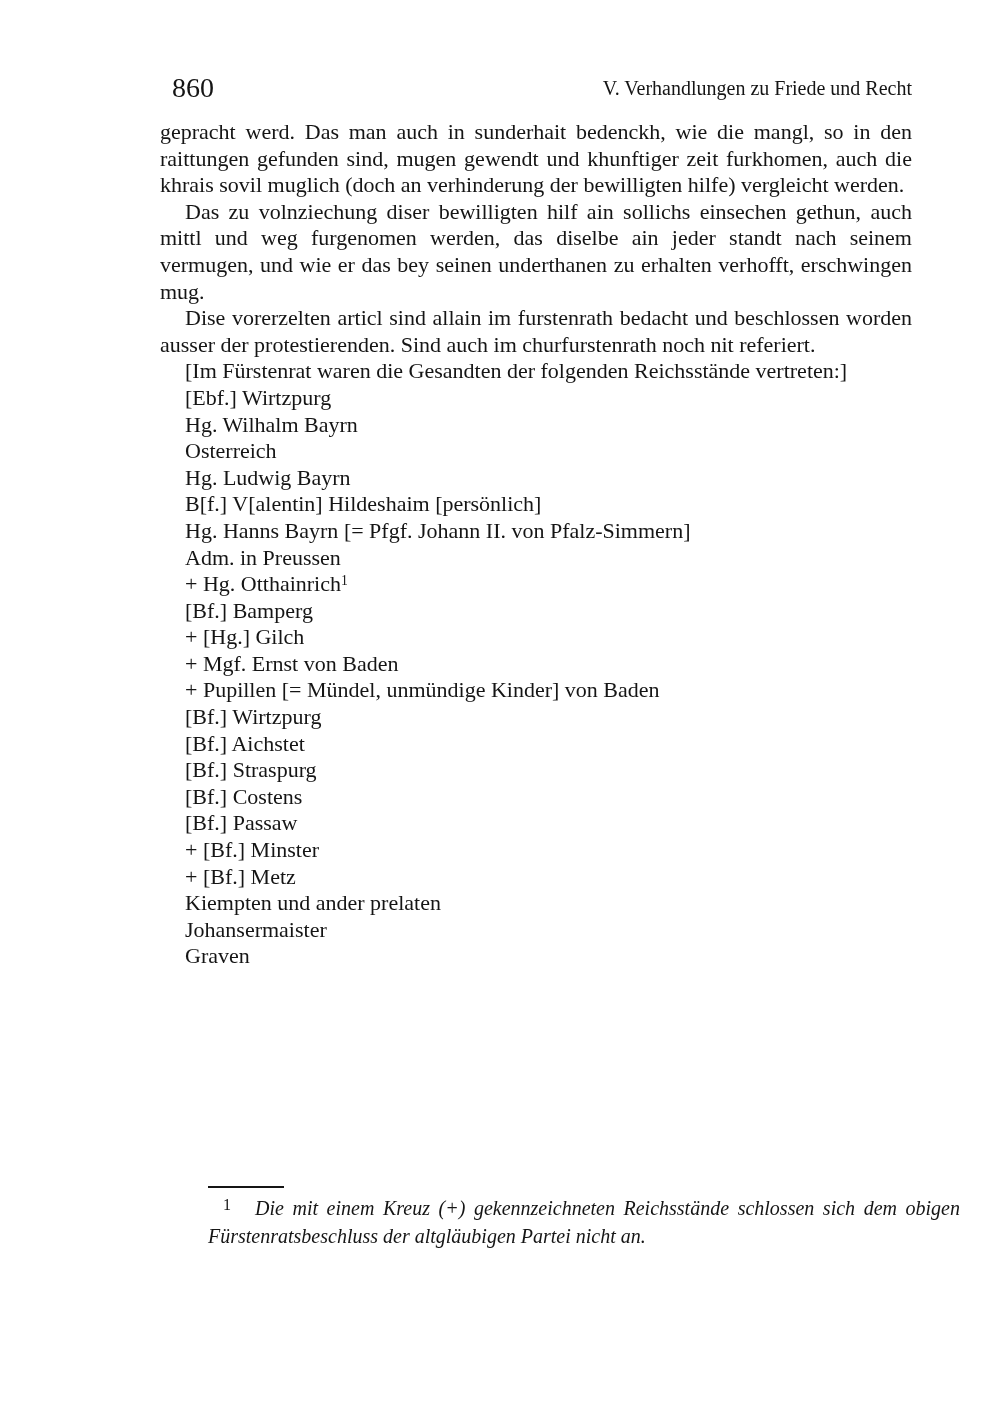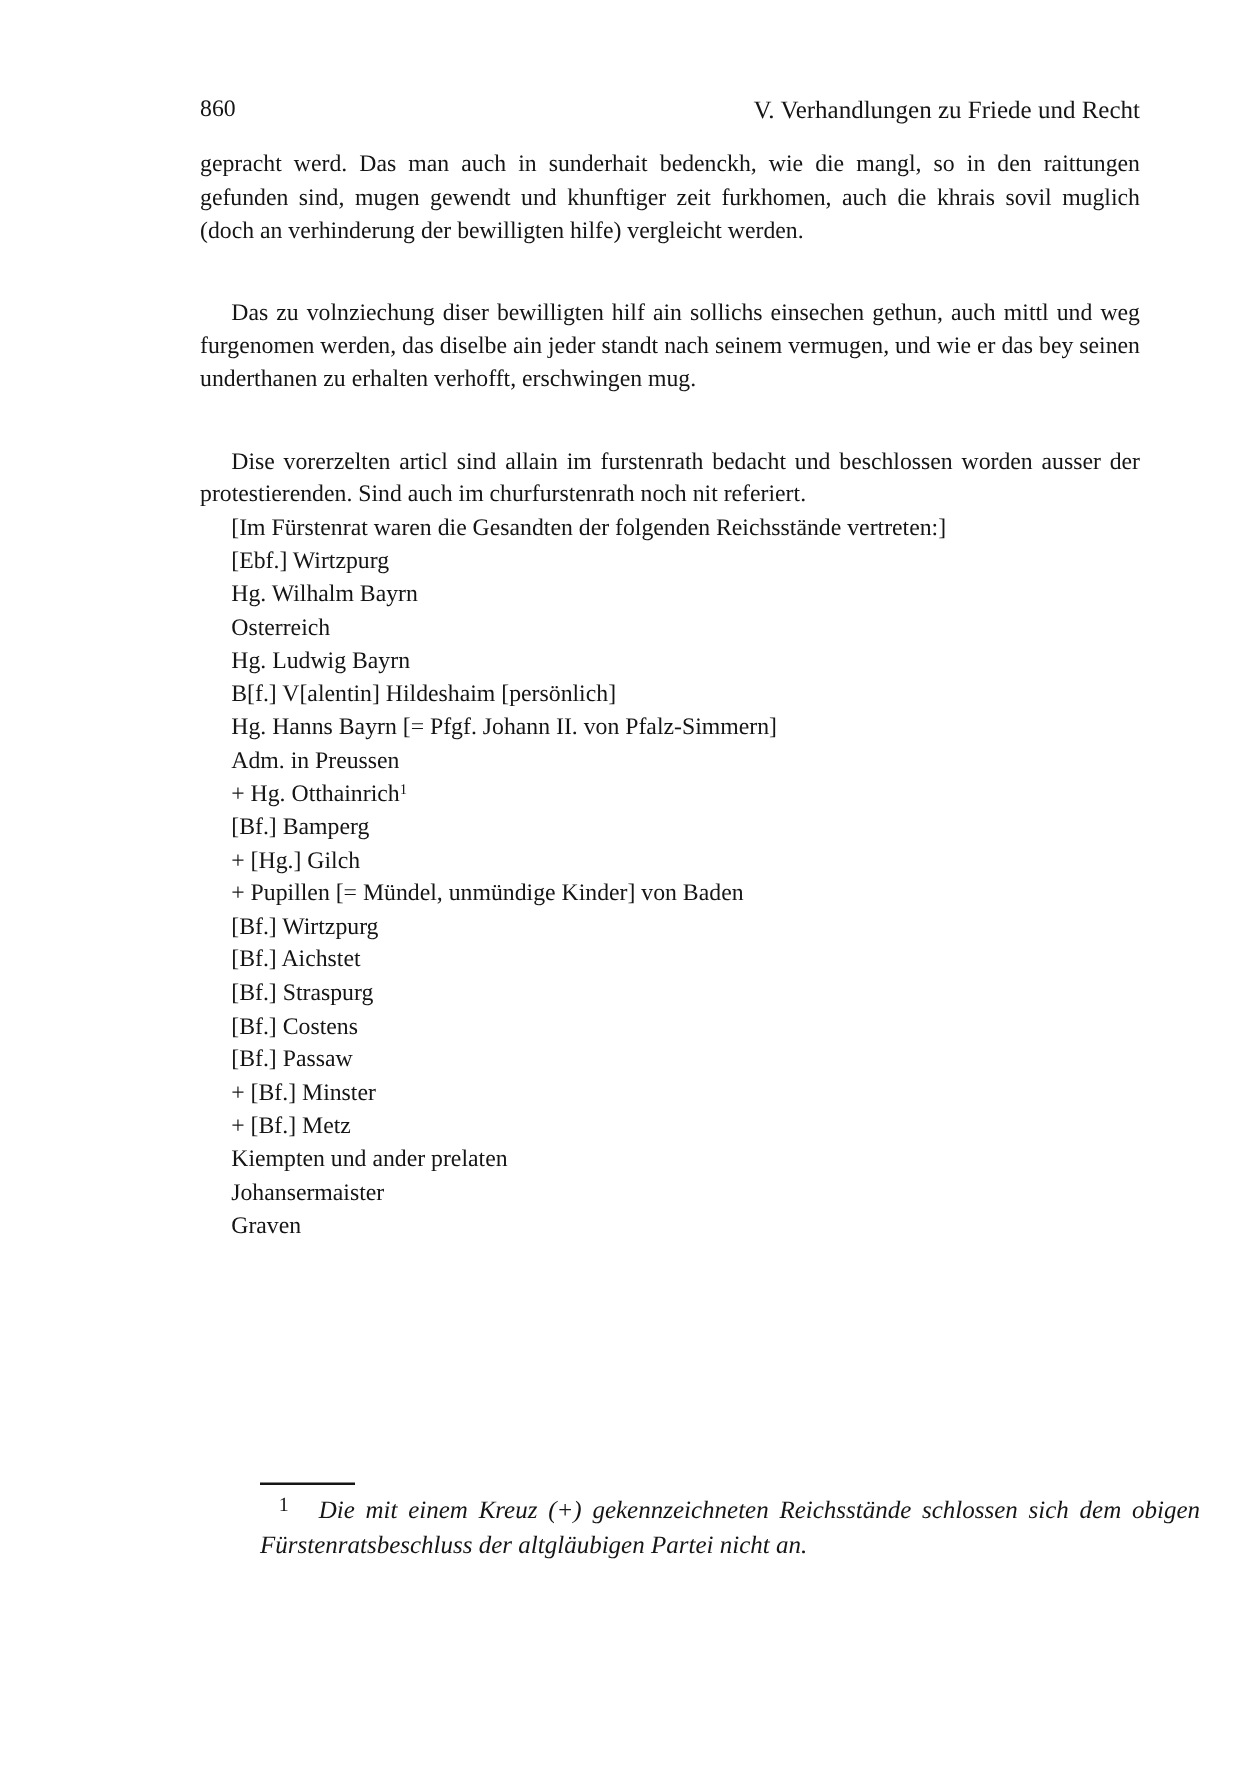--- a/index.html
+++ b/index.html
@@ -10,39 +10,39 @@
     font-family: "Liberation Serif", "DejaVu Serif", serif;
     position: relative;
     overflow: hidden;
   }
   .running-header {
     position: absolute;
     top: 76px; left: 160px; width: 752px;
     font-size: 20px; line-height: 24px;
   }
   .page-number {
-    position: absolute; left: 0; top: 0;
-    font-size: 19px;
+    position: absolute; left: 12px; top: 0;
+    font-size: 28px;
   }
   .running-title {
     display: block;
     text-align: right;
   }
   .content {
     position: absolute;
     top: 119px; left: 160px; width: 752px;
-    font-size: 19px;
+    font-size: 22px;
     line-height: 26.6px;
   }
   p.para {
     margin: 0;
     text-align: justify;
     hyphens: none;
   }
-  p.para.indent { text-indent: 25px; margin-top: 39px; }
+  p.para.indent { text-indent: 25px; }
   .list { margin-left: 25px; }
   .list-item { white-space: nowrap; }
   .it { }
   sup.fn-ref {
     font-size: 0.62em;
     vertical-align: baseline;
     position: relative;
     top: -0.45em;
     line-height: 0;
   }
@@ -92,20 +92,21 @@
         <div class="list-item"><span class="it">[Ebf.]</span><span> Wirtzpurg</span></div>
         <div class="list-item"><span>Hg. Wilhalm Bayrn</span></div>
         <div class="list-item"><span>Osterreich</span></div>
         <div class="list-item"><span>Hg. Ludwig Bayrn</span></div>
         <div class="list-item"><span>B</span><span class="it">[f.]</span><span> V</span><span class="it">[alentin]</span><span> Hildeshaim </span><span class="it">[persönlich]</span></div>
         <div class="list-item"><span>Hg. Hanns Bayrn </span><span class="it">[= Pfgf. Johann II. von Pfalz-Simmern]</span></div>
         <div class="list-item"><span>Adm. in Preussen</span></div>
         <div class="list-item"><span>+ Hg. Otthainrich</span><sup class="fn-ref">1</sup></div>
         <div class="list-item"><span class="it">[Bf.]</span><span> Bamperg</span></div>
         <div class="list-item"><span>+ </span><span class="it">[Hg.]</span><span> Gilch</span></div>
+        <div class="list-item"><span>+ Mgf. Ernst von Baden</span></div>
         <div class="list-item"><span>+ Pupillen </span><span class="it">[= Mündel, unmündige Kinder]</span><span> von Baden</span></div>
         <div class="list-item"><span class="it">[Bf.]</span><span> Wirtzpurg</span></div>
         <div class="list-item"><span class="it">[Bf.]</span><span> Aichstet</span></div>
         <div class="list-item"><span class="it">[Bf.]</span><span> Straspurg</span></div>
         <div class="list-item"><span class="it">[Bf.]</span><span> Costens</span></div>
         <div class="list-item"><span class="it">[Bf.]</span><span> Passaw</span></div>
         <div class="list-item"><span>+ </span><span class="it">[Bf.]</span><span> Minster</span></div>
         <div class="list-item"><span>+ </span><span class="it">[Bf.]</span><span> Metz</span></div>
         <div class="list-item"><span>Kiempten und ander prelaten</span></div>
         <div class="list-item"><span>Johansermaister</span></div>

